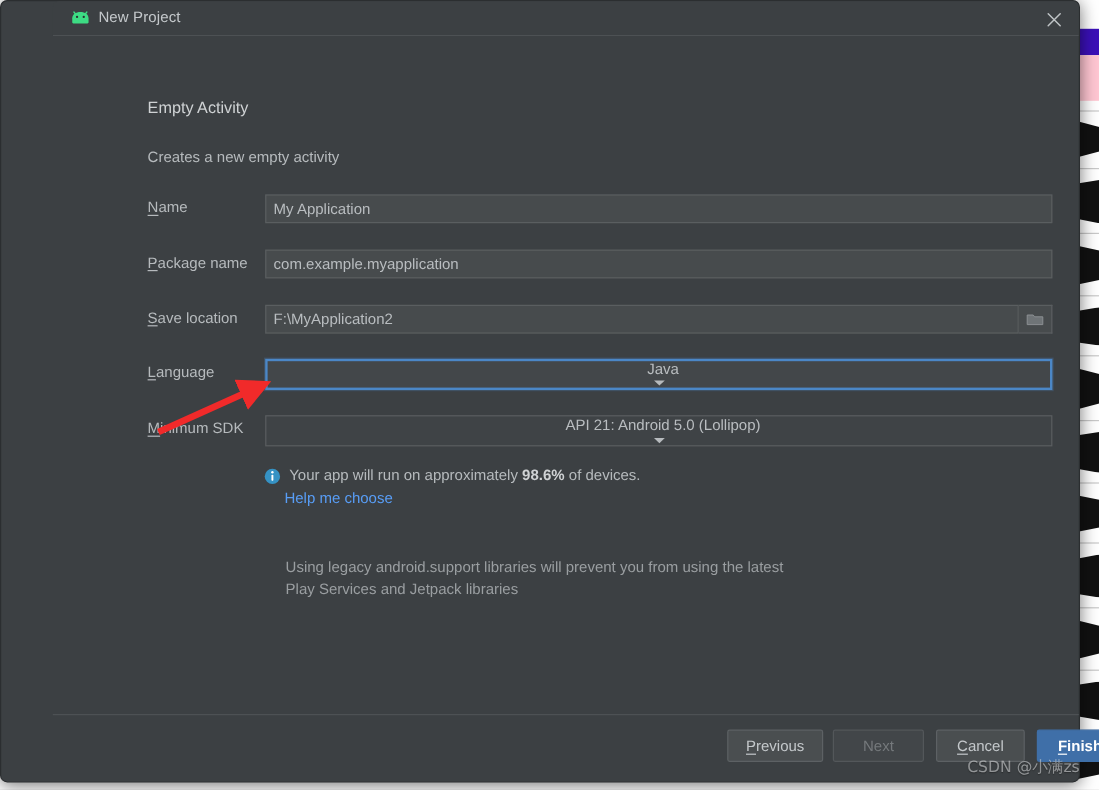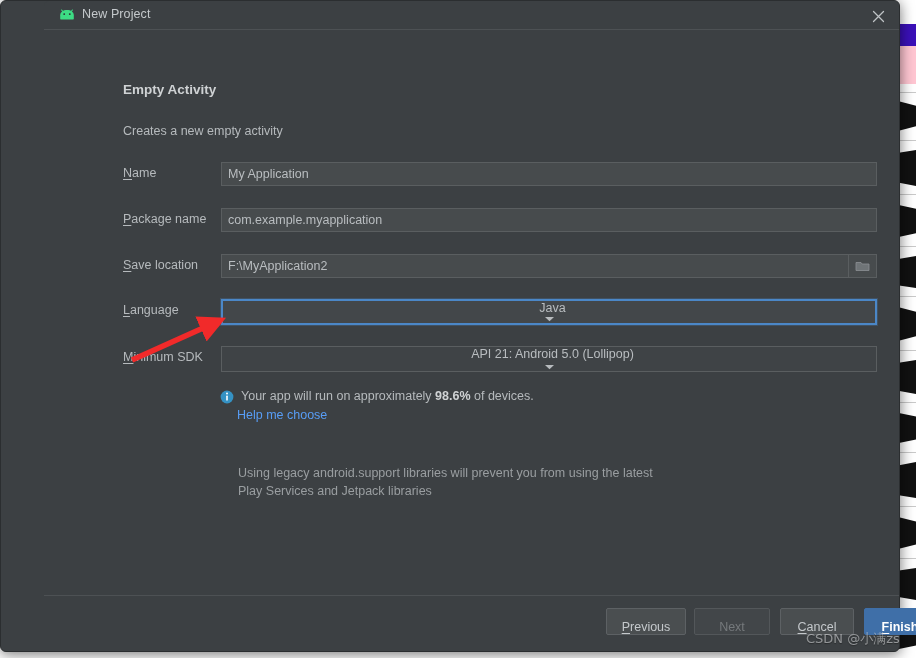--- a/index.html
+++ b/index.html
@@ -75,21 +75,21 @@
   
   #dlg-body {
     position: relative;
     height: 565px;
   }
 
   #page-title {
     position: absolute;
     left: 79px; top: 52px;
     font-size: 13.5px;
-    font-weight: bold;
+    font-weight: normal;
     color: #cfd2d4;
   }
   #page-sub {
     position: absolute;
     left: 79px; top: 94px;
     font-size: 12.5px;
     color: #b6babd;
   }
 
   
@@ -221,21 +221,21 @@
   .btn {
     position: absolute;
     top: 12px;
     height: 27px;
     border: 1px solid #5d6164;
     background: #4a4e50;
     color: #c4c8cb;
     font-size: 12.5px;
     font-family: "Liberation Sans", sans-serif;
     border-radius: 2px;
-    display: flex; align-items: flex-end; justify-content: center;
+    display: flex; align-items: center; justify-content: center;
     cursor: default;
   }
   .btn.disabled { color: #75797c; background: #424649; border-color: #53575a; }
   .btn.primary  { background: #3f6fa8; border-color: #3f6fa8; color: #ffffff; font-weight: bold; }
 
   #btn-previous { left: 562px; width: 80px; }
   #btn-next     { left: 650px; width: 76px; }
   #btn-cancel   { left: 736px; width: 74px; }
   #btn-finish   { left: 820px; width: 72px; }
 

